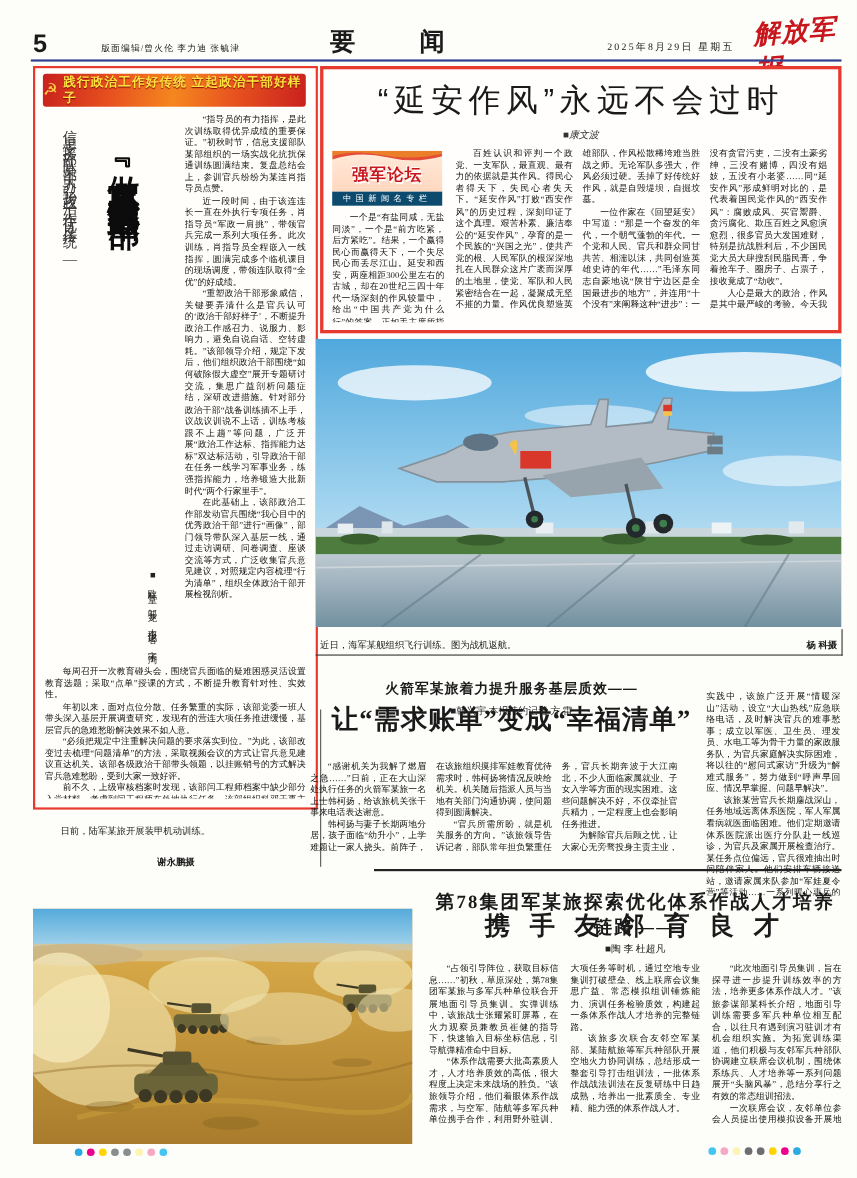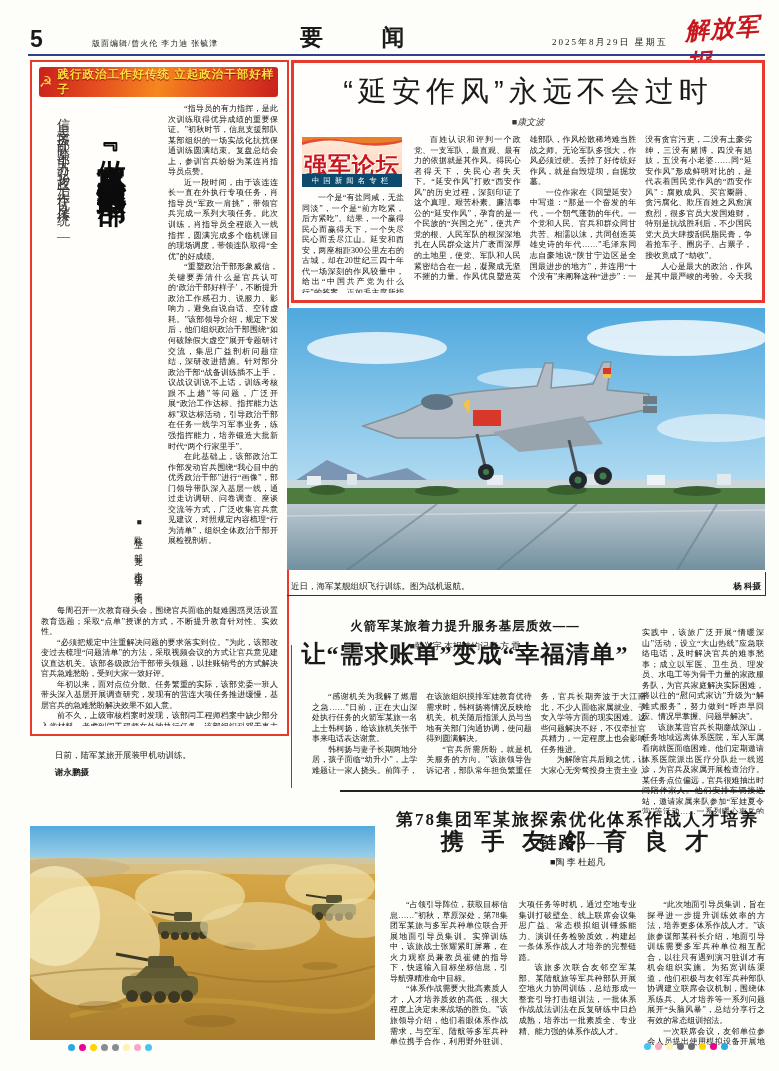--- a/index.html
+++ b/index.html
@@ -26,36 +26,36 @@
   .vtext{writing-mode:vertical-rl;text-orientation:upright;}
   .lsub{font-size:13px;letter-spacing:5px;color:#333;}
   .ltitle{font-size:29px;font-weight:bold;letter-spacing:3px;font-family:"Liberation Sans",sans-serif;color:#0c0c0c;}
   .lbyline{font-size:8.5px;letter-spacing:2px;color:#222;}
   
   .forumbox{border:3px solid #e8392f;background:#fffefc;}
   .ftitle{font-family:"Liberation Sans",sans-serif;font-size:29px;font-weight:400;letter-spacing:5px;text-align:center;}
   .fby{font-size:9px;font-style:italic;text-align:center;color:#333;}
   .logo-top{background:linear-gradient(180deg,#ffeadb,#ffd7bf);position:relative;overflow:hidden;text-align:center;}
   .logo-top .wave{position:absolute;left:0;top:0;width:100%;height:14px;}
-  .logo-name{position:relative;font-family:Liberation Serif, serif;font-size:23px;font-weight:900;color:#c8161d;
+  .logo-name{position:relative;font-family:Liberation Serif, serif;font-size:15px;font-weight:900;color:#c8161d;
              text-shadow:1px 1px 0 #fff,-1px -1px 0 #fff;letter-spacing:1px;margin-top:13px;}
   .logo-strip{background:#0c4a6e;color:#fff;font-size:7.5px;letter-spacing:4px;text-align:center;height:13px;line-height:13px;font-family:"Liberation Sans",sans-serif;}
   
   .caprow{font-size:8.5px;border-bottom:1.5px solid #333;border-right:1.5px solid #333;display:flex;justify-content:space-between;align-items:flex-end;padding:2px 4px;}
   .credit{font-weight:bold;font-family:"Liberation Sans",sans-serif;}
   .kicker{font-size:12.5px;font-weight:bold;text-align:center;letter-spacing:1px;font-family:"Liberation Sans",sans-serif;}
   .kicker2{font-size:17px;text-align:center;letter-spacing:2px;font-weight:bold;}
   .big-title{font-family:Liberation Serif, serif;font-weight:900;text-align:center;}
   .byline-c{font-size:9px;text-align:center;color:#222;}
   .vrule{width:1px;background:#555;}
   .hrule{height:2px;background:#222;}
   .dots{display:flex;gap:4px;}
   .dot{width:7px;height:7px;border-radius:50%;display:inline-block;}
   .tank-cap{font-size:8.5px;}
-  .tank-cap .l2{text-align:left;margin-top:5px;}
+  .tank-cap .l2{text-align:center;margin-top:16px;}
   svg{display:block;}
 </style>
 </head>
 <body>
 
 <div class="page">
 
   <div class="abs pagenum" style="left:30px;top:26px;">5</div>
   <div class="abs editors" style="left:64px;top:38px;margin-left:28px;">版面编辑/曾火伦 李力迪 张毓津</div>
   <div class="abs section-title" style="left:300px;top:22px;width:200px;">要 闻</div>
@@ -72,22 +72,22 @@
     <div class="abs vtext ltitle" style="left:60px;top:72px;height:530px;">『做官兵心目中的优秀政治干部』</div>
     <div class="abs vtext lbyline" style="left:101px;top:455px;height:200px;">■欧桂堂 邬云龙 本报记者 宋子洵</div>
     <div class="abs body-text" style="left:136px;top:42px;width:110px;height:497px;">
         <p class="bp">“指导员的有力指挥，是此次训练取得优异成绩的重要保证。”初秋时节，信息支援部队某部组织的一场实战化抗扰保通训练圆满结束。复盘总结会上，参训官兵纷纷为某连肖指导员点赞。</p>
         <p class="bp">近一段时间，由于该连连长一直在外执行专项任务，肖指导员“军政一肩挑”，带领官兵完成一系列大项任务。此次训练，肖指导员全程嵌入一线指挥，圆满完成多个临机课目的现场调度，带领连队取得“全优”的好成绩。</p>
         <p class="bp">“重塑政治干部形象威信，关键要弄清什么是官兵认可的‘政治干部好样子’，不断提升政治工作感召力、说服力、影响力，避免自说自话、空转虚耗。”该部领导介绍，规定下发后，他们组织政治干部围绕“如何破除假大虚空”展开专题研讨交流，集思广益剖析问题症结，深研改进措施。针对部分政治干部“战备训练插不上手，议战议训说不上话，训练考核跟不上趟”等问题，广泛开展“政治工作达标、指挥能力达标”双达标活动，引导政治干部在任务一线学习军事业务，练强指挥能力，培养锻造大批新时代“两个行家里手”。</p>
         <p class="bp">在此基础上，该部政治工作部发动官兵围绕“我心目中的优秀政治干部”进行“画像”，部门领导带队深入基层一线，通过走访调研、问卷调查、座谈交流等方式，广泛收集官兵意见建议，对照规定内容梳理“行为清单”，组织全体政治干部开展检视剖析。</p>
       </div>
     <div class="abs body-text" style="left:9px;top:544px;width:237px;height:120px;">
         <p class="bp">每周召开一次教育碰头会，围绕官兵面临的疑难困惑灵活设置教育选题；采取“点单”授课的方式，不断提升教育针对性、实效性。</p>
+        <p class="bp">年初以来，面对点位分散、任务繁重的实际，该部党委一班人带头深入基层开展调查研究，发现有的营连大项任务推进缓慢，基层官兵的急难愁盼解决效果不如人意。</p>
         <p class="bp">“必须把规定中注重解决问题的要求落实到位。”为此，该部改变过去梳理“问题清单”的方法，采取视频会议的方式让官兵意见建议直达机关。该部各级政治干部带头领题，以挂账销号的方式解决官兵急难愁盼，受到大家一致好评。</p>
-        <p class="bp">年初以来，面对点位分散、任务繁重的实际，该部党委一班人带头深入基层开展调查研究，发现有的营连大项任务推进缓慢，基层官兵的急难愁盼解决效果不如人意。</p>
         <p class="bp">前不久，上级审核档案时发现，该部闫工程师档案中缺少部分入党材料。考虑到闫工程师在外地执行任务，该部组织科邓干事主动帮助他解决问题。因闫工程师入党时的相关经办人大多已退役离队，查证工作难度较大。邓干事不厌其烦，逐人沟通了解情况，多方奔波协调，最终如实核准其入党情况，认定其党员身份，并按规定帮助其补齐了相关材料。“做官兵心目中的优秀政治干部，就要时刻把大家的事放在心上。”邓干事说。</p>
       </div>
   </div>
 
   <div class="abs forumbox" style="left:291px;top:60px;width:468px;height:237px;">
     <div class="abs ftitle" style="left:0;top:9px;width:100%;">“延安作风”永远不会过时</div>
     <div class="abs fby" style="left:0;top:53px;width:100%;">■康文波</div>
     <div class="abs" style="left:8px;top:74px;width:100px;">
       <div class="logo-top" style="height:37px;">
         <svg class="wave" viewBox="0 0 100 14" preserveAspectRatio="none">
@@ -166,21 +166,21 @@
   </div>
   <div class="abs caprow" style="left:287px;top:572px;width:470px;height:19px;">
     <span>近日，海军某舰组织飞行训练。图为战机返航。</span>
     <span class="credit">杨 科摄</span>
   </div>
 
   <div class="abs vrule" style="left:291px;top:645px;height:143px;"></div>
   <div class="abs kicker" style="left:297px;top:618px;width:336px;">火箭军某旅着力提升服务基层质效——</div>
   <div class="abs big-title" style="left:294px;top:638px;width:342px;font-size:24px;letter-spacing:1px;">让“需求账单”变成“幸福清单”</div>
   <div class="abs byline-c" style="left:294px;top:640px;width:342px;">■韩兴宇 本报特约记者 方 雷</div>
-  <div class="abs body-text cols3" style="left:312px;top:692px;width:334px;height:94px;">
+  <div class="abs body-text cols3" style="left:282px;top:692px;width:334px;height:94px;">
     <p class="bp">“感谢机关为我解了燃眉之急……”日前，正在大山深处执行任务的火箭军某旅一名上士韩柯扬，给该旅机关张干事来电话表达谢意。</p>
     <p class="bp">韩柯扬与妻子长期两地分居，孩子面临“幼升小”，上学难题让一家人挠头。前阵子，在该旅组织摸排军娃教育优待需求时，韩柯扬将情况反映给机关。机关随后指派人员与当地有关部门沟通协调，使问题得到圆满解决。</p>
     <p class="bp">“官兵所需所盼，就是机关服务的方向。”该旅领导告诉记者，部队常年担负繁重任务，官兵长期奔波于大江南北，不少人面临家属就业、子女入学等方面的现实困难。这些问题解决不好，不仅牵扯官兵精力，一定程度上也会影响任务推进。</p>
     <p class="bp">为解除官兵后顾之忧，让大家心无旁骛投身主责主业，该旅组织有关业务科室收集整理官兵急难愁盼，梳理问题清单，制订解难措施，构建起“营连上报、机关统筹、专人办理”的解难帮困工作机制，着力将官兵“需求账单”转化为“幸福清单”。</p>
   </div>
   <div class="abs body-text" style="left:642px;top:600px;width:122px;height:186px;margin-top:28px;">
     <p class="bp" style="text-indent:0;">实践中，该旅广泛开展“情暖深山”活动，设立“大山热线”应急联络电话，及时解决官兵的难事愁事；成立以军医、卫生员、理发员、水电工等为骨干力量的家政服务队，为官兵家庭解决实际困难，将以往的“慰问式家访”升级为“解难式服务”，努力做到“呼声早回应、情况早掌握、问题早解决”。</p>
     <p class="bp">该旅某营官兵长期鏖战深山，任务地域远离体系医院，军人军属看病就医面临困难。他们定期邀请体系医院派出医疗分队赴一线巡诊，为官兵及家属开展检查治疗。某任务点位偏远，官兵很难抽出时间陪伴家人。他们安排车辆接送站，邀请家属来队参加“军娃夏令营”等活动……一系列暖心惠兵的务实举措，有效增强了官兵的获得感、幸福感。</p>
 
   </div>
@@ -259,21 +259,21 @@
       <span class="dot" style="background: rgb(138, 141, 143);"></span>
       <span class="dot" style="background: rgb(138, 141, 143);"></span>
       <span class="dot" style="background: rgb(253, 243, 179);"></span>
       <span class="dot" style="background: rgb(247, 168, 196);"></span>
       <span class="dot" style="background: rgb(69, 198, 240);"></span>
     </div>
 
   <div class="abs kicker2" style="left:390px;top:808px;width:375px;">第78集团军某旅探索优化体系作战人才培养链路——</div>
   <div class="abs big-title" style="left:390px;top:826px;width:375px;font-size:23px;letter-spacing:6px;">携 手 友 邻 育 良 才</div>
   <div class="abs byline-c" style="left:390px;top:856px;width:375px;">■陶 李 杜超凡</div>
-  <div class="abs body-text cols3" style="left:390px;top:900px;width:375px;height:156px;column-gap:11px;">
+  <div class="abs body-text cols3" style="left:390px;top:876px;width:375px;height:156px;column-gap:11px;">
       <p class="bp">“占领引导阵位，获取目标信息……”初秋，草原深处，第78集团军某旅与多军兵种单位联合开展地面引导员集训。实弹训练中，该旅战士张耀紧盯屏幕，在火力观察员兼教员崔健的指导下，快速输入目标坐标信息，引导航弹精准命中目标。</p>
       <p class="bp">“体系作战需要大批高素质人才，人才培养质效的高低，很大程度上决定未来战场的胜负。”该旅领导介绍，他们着眼体系作战需求，与空军、陆航等多军兵种单位携手合作，利用野外驻训、大项任务等时机，通过空地专业集训打破壁垒、线上联席会议集思广益、常态模拟组训锤炼能力、演训任务检验质效，构建起一条体系作战人才培养的完整链路。</p>
       <p class="bp">该旅多次联合友邻空军某部、某陆航旅等军兵种部队开展空地火力协同训练，总结形成一整套引导打击组训法，一批体系作战战法训法在反复研练中日趋成熟，培养出一批素质全、专业精、能力强的体系作战人才。</p>
       <p class="bp">“此次地面引导员集训，旨在探寻进一步提升训练效率的方法，培养更多体系作战人才。”该旅参谋部某科长介绍，地面引导训练需要多军兵种单位相互配合，以往只有遇到演习驻训才有机会组织实施。为拓宽训练渠道，他们积极与友邻军兵种部队协调建立联席会议机制，围绕体系练兵、人才培养等一系列问题展开“头脑风暴”，总结分享行之有效的常态组训招法。</p>
       <p class="bp">一次联席会议，友邻单位参会人员提出使用模拟设备开展地面引导训练的建议，为该旅提升训练质效提供了新思路。首次模拟训练中，多名地面引导员通过激光指引、坐标指引等方式，成功引导“战机”摧毁目标。此后，他们边训练边改进，并将这一训练模式逐渐推广到侦察、炮兵等专业。</p>
     </div>
   <div class="abs dots" style="left:644px;top:1043px;">
       <span class="dot" style="background: rgb(69, 198, 240);"></span>
       <span class="dot" style="background: rgb(247, 168, 196);"></span>
       <span class="dot" style="background: rgb(253, 243, 179);"></span>

